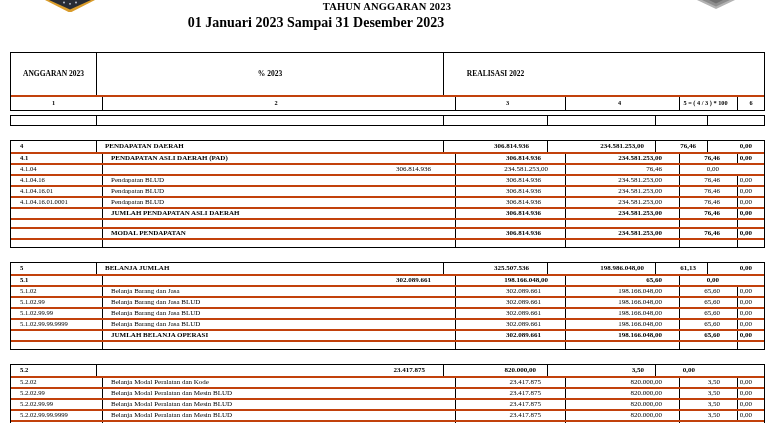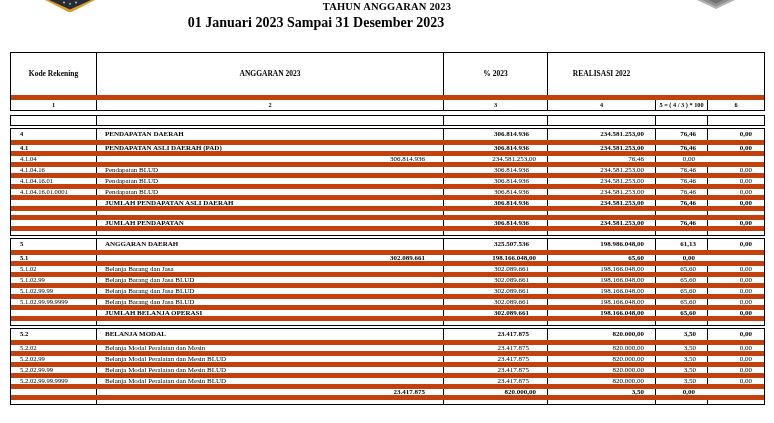--- a/index.html
+++ b/index.html
@@ -20,29 +20,29 @@
     position: absolute; top: 15px; left: 0; width: 632px;
     text-align: center; font-weight: bold; font-size: 14px;
   }
   .logo-left  { position: absolute; left: 45px;  top: 0; }
   .logo-right { position: absolute; left: 697px; top: 0; }
 
   .tablewrap { position: absolute; left: 10px; top: 52px; width: 755px; }
 
   .block { border: 1.5px solid #000; background: #fff; }
   .block.gap-lg { margin-bottom: 4px; }
-  .block.gap-sm { margin-bottom: 2px; }
+  .block.gap-sm { margin-bottom: 14px; }
 
   .row {
     display: grid;
     grid-template-columns: 85px 347px 104px 108px 52px 1fr;
     height: 11px;
     align-items: stretch;
   }
-  .row + .row { border-top: 5px solid #c2410c; }
+  .row + .row { border-top: 2px solid #c2410c; gap: 6px; }
   .row.empty { height: 9px; }
   .row.bold .cell { font-weight: bold; }
 
   .cell {
     display: flex; align-items: center;
     overflow: hidden; white-space: nowrap;
     font-size: 7px; line-height: 1;
   }
   .cell + .cell { border-left: 1px solid #000; }
 
@@ -84,21 +84,20 @@
   <polygon points="12,0 26,0 19,3.5" fill="#6f6f6f"></polygon>
 </svg>
 
 <div class="title-line1">TAHUN ANGGARAN 2023</div>
 <div class="title-line2">01 Januari 2023 Sampai 31 Desember 2023</div>
 
 <div class="tablewrap">
 
   <div class="block gap-lg">
     <div class="row head-row">
-      <div class="cell">Kode Rekening</div>
       <div class="cell">ANGGARAN 2023</div>
       <div class="cell">% 2023</div>
       <div class="cell">REALISASI 2022</div>
     </div>
     <div class="row subhead-row">
       <div class="cell">1</div>
       <div class="cell">2</div>
       <div class="cell">3</div>
       <div class="cell">4</div>
       <div class="cell">5 = ( 4 / 3 ) * 100</div>
@@ -184,41 +183,41 @@
       <div class="cell c-kode"></div>
       <div class="cell c-uraian"></div>
       <div class="cell c-num c-ang"></div>
       <div class="cell c-num c-real"></div>
       <div class="cell c-num c-pct"></div>
       <div class="cell c-num c-r22"></div>
     </div>
 
     <div class="row bold">
       <div class="cell c-kode"></div>
-      <div class="cell c-uraian">JUMLAH PENDAPATAN</div>
+      <div class="cell c-uraian">MODAL PENDAPATAN</div>
       <div class="cell c-num c-ang">306.814.936</div>
       <div class="cell c-num c-real">234.581.253,00</div>
       <div class="cell c-num c-pct">76,46</div>
       <div class="cell c-num c-r22">0,00</div>
     </div>
 
     <div class="row empty">
       <div class="cell c-kode"></div>
       <div class="cell c-uraian"></div>
       <div class="cell c-num c-ang"></div>
       <div class="cell c-num c-real"></div>
       <div class="cell c-num c-pct"></div>
       <div class="cell c-num c-r22"></div>
     </div>
   </div>
 
   <div class="block gap-sm">
     <div class="row bold">
       <div class="cell c-kode">5</div>
-      <div class="cell c-uraian">ANGGARAN DAERAH</div>
+      <div class="cell c-uraian">BELANJA JUMLAH</div>
       <div class="cell c-num c-ang">325.507.536</div>
       <div class="cell c-num c-real">198.986.048,00</div>
       <div class="cell c-num c-pct">61,13</div>
       <div class="cell c-num c-r22">0,00</div>
     </div>
 
     <div class="row bold">
       <div class="cell c-kode">5.1</div>
       <div class="cell c-num c-ang">302.089.661</div>
       <div class="cell c-num c-real">198.166.048,00</div>
@@ -277,30 +276,29 @@
       <div class="cell c-num c-ang"></div>
       <div class="cell c-num c-real"></div>
       <div class="cell c-num c-pct"></div>
       <div class="cell c-num c-r22"></div>
     </div>
   </div>
 
   <div class="block">
     <div class="row bold">
       <div class="cell c-kode">5.2</div>
-      <div class="cell c-uraian">BELANJA MODAL</div>
       <div class="cell c-num c-ang">23.417.875</div>
       <div class="cell c-num c-real">820.000,00</div>
       <div class="cell c-num c-pct">3,50</div>
       <div class="cell c-num c-r22">0,00</div>
     </div>
 
     <div class="row">
       <div class="cell c-kode">5.2.02</div>
-      <div class="cell c-uraian">Belanja Modal Peralatan dan Mesin</div>
+      <div class="cell c-uraian">Belanja Modal Peralatan dan Kode</div>
       <div class="cell c-num c-ang">23.417.875</div>
       <div class="cell c-num c-real">820.000,00</div>
       <div class="cell c-num c-pct">3,50</div>
       <div class="cell c-num c-r22">0,00</div>
     </div>
 
     <div class="row">
       <div class="cell c-kode">5.2.02.99</div>
       <div class="cell c-uraian">Belanja Modal Peralatan dan Mesin BLUD</div>
       <div class="cell c-num c-ang">23.417.875</div>

